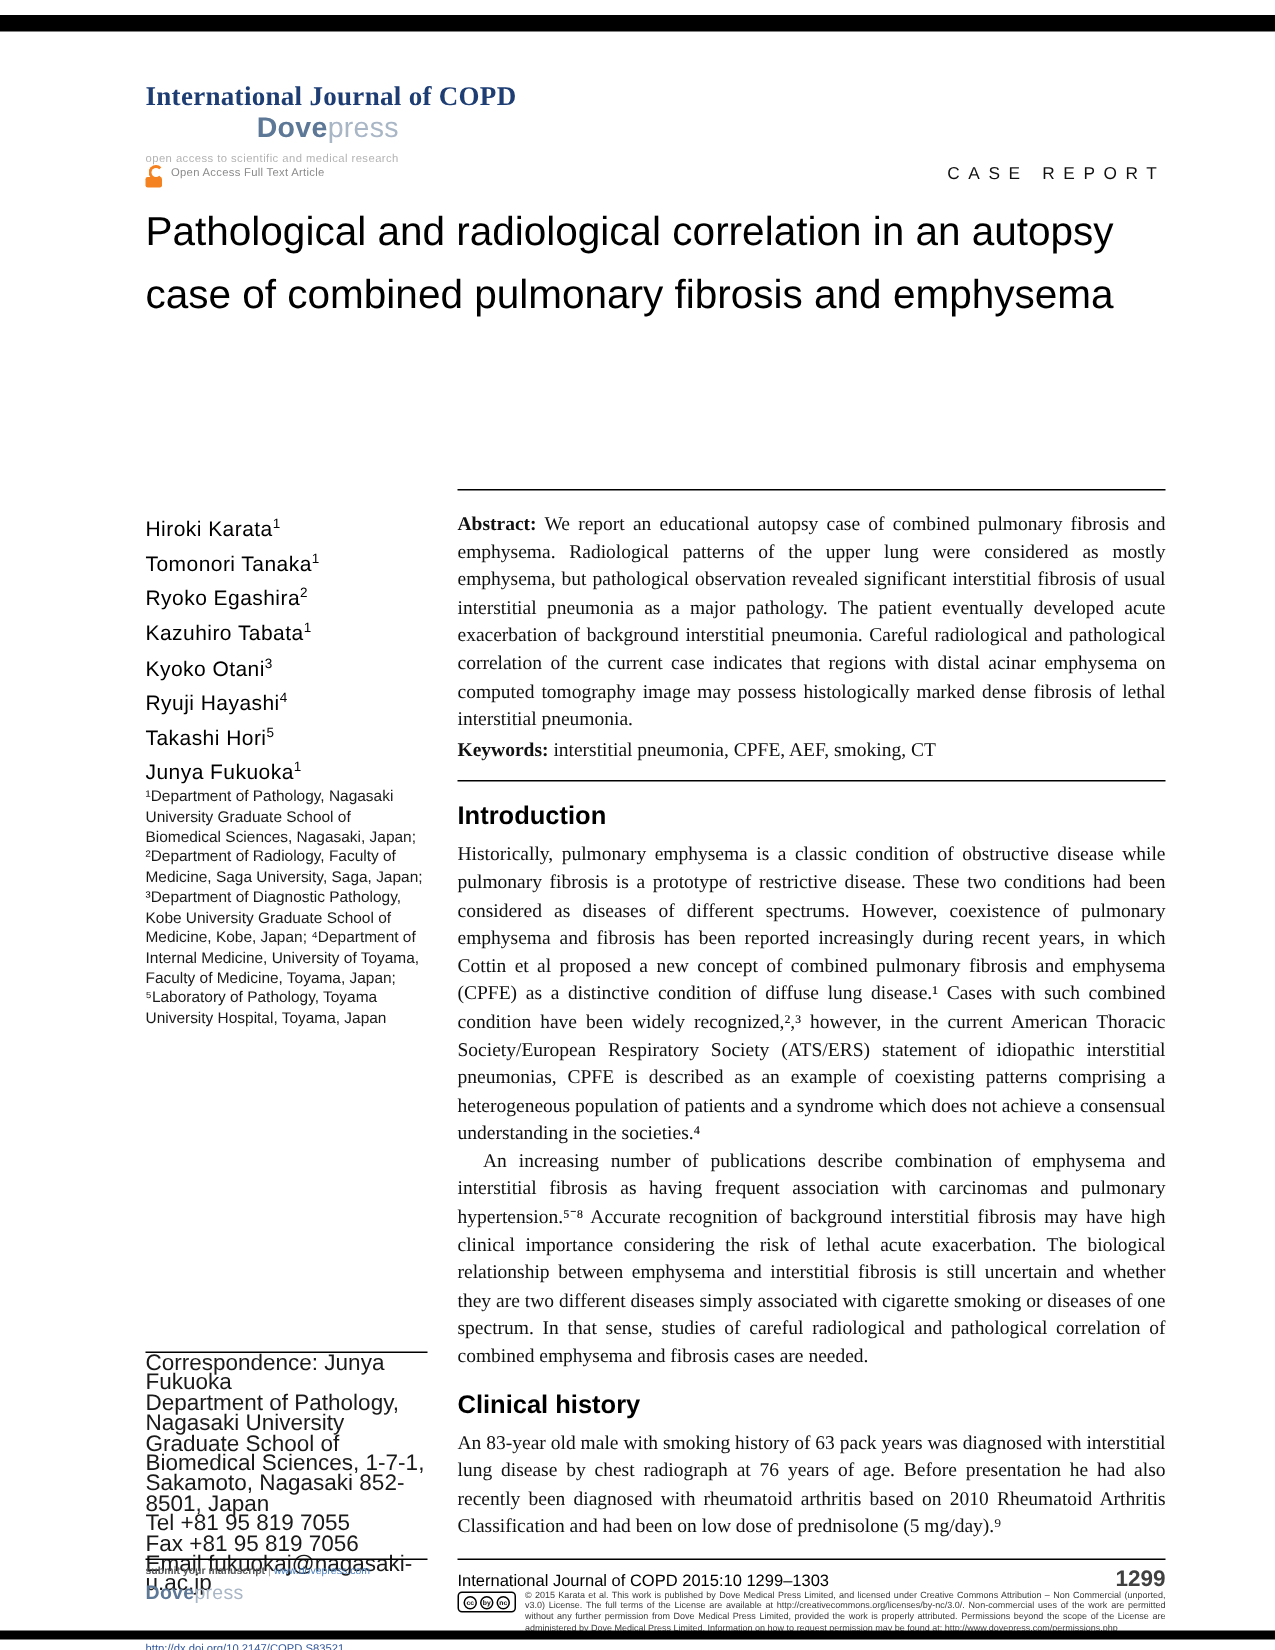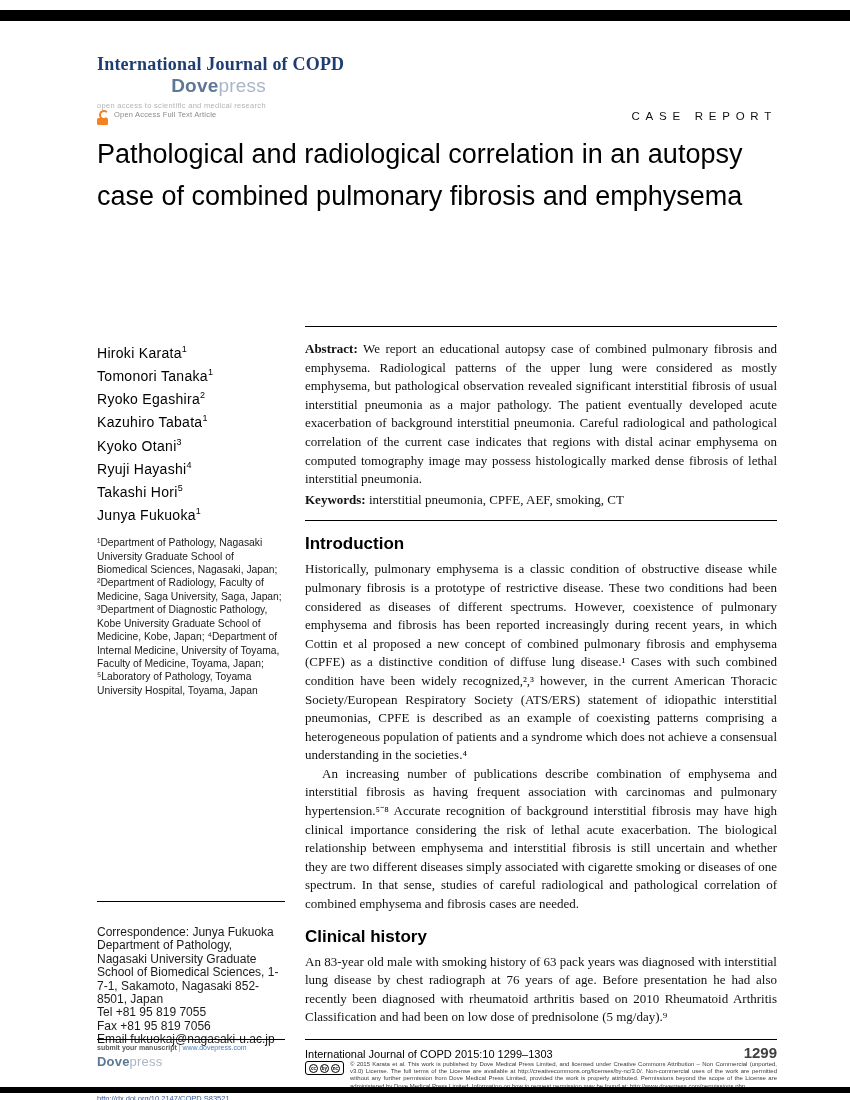--- a/index.html
+++ b/index.html
@@ -27,23 +27,23 @@
   .oa-text { font-size:7.5px; color:#8a8a8a; letter-spacing:.2px; }
   .article-type { margin-left:auto; font-size:11.5px; color:#111; letter-spacing:.5em; font-weight:500; }
 
   
   .title { position:absolute; top:133px; left:97px; width:650px; font-size:27px; line-height:42px; font-weight:400; color:#000; letter-spacing:0; }
 
   
   .left-col { position:absolute; top:340px; left:97px; width:188px; }
   .author { font-size:14px; line-height:19.5px; color:#000; letter-spacing:.3px; }
   .author sup { font-size:9px; }
-  .affiliations { margin-top:11px; font-size:10.3px; line-height:13.4px; color:#1a1a1a; }
+  .affiliations { font-size:10.3px; line-height:13.4px; color:#1a1a1a; }
 
-  .correspondence { position:absolute; top:901px; left:97px; width:188px; border-top:1px solid #000; padding-top:24px; font-size:12px; line-height:13.4px; color:#1a1a1a; }
+  .correspondence { position:absolute; top:901px; left:97px; width:188px; border-top:1px solid #000; padding-top:0; font-size:15px; line-height:13.4px; color:#1a1a1a; }
 
   
   .right-col { position:absolute; top:326px; left:305px; width:472px; }
   .abstract-block { border-top:1px solid #000; border-bottom:1px solid #000; padding:13px 0 11px; }
   .body-text { font-family:"Liberation Serif", serif; font-size:13px; line-height:18.6px; color:#111; text-align:justify; }
   .inline-label { font-weight:bold; }
   .keywords { margin-top:2px; }
   .section-heading { font-size:17px; font-weight:bold; color:#000; margin:13px 0 6px; }
   .indent { text-indent:17px; }
 

